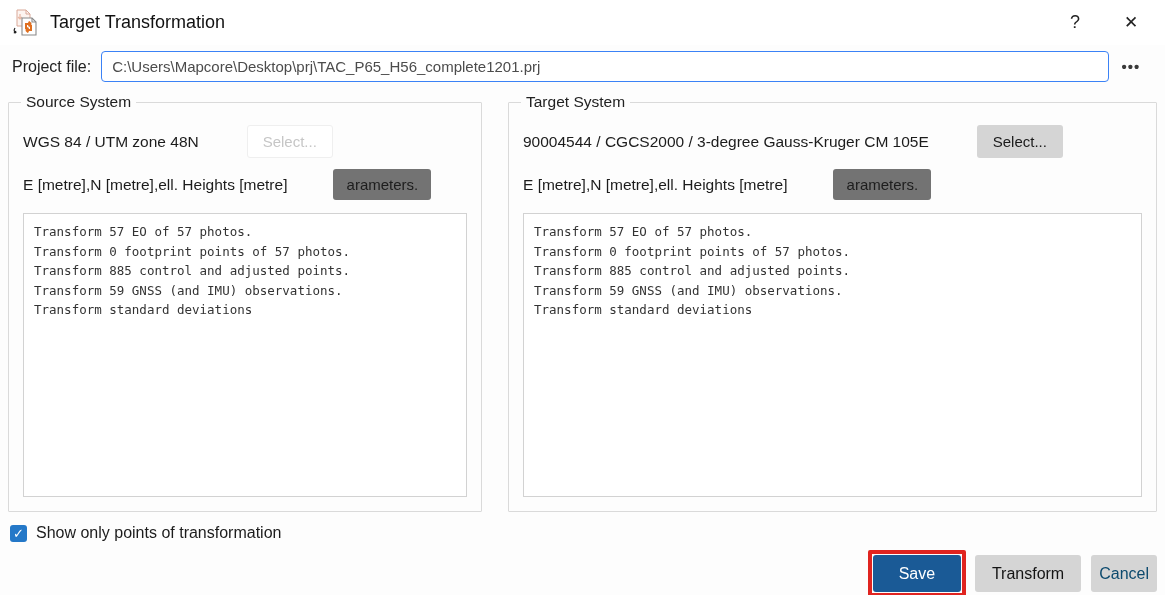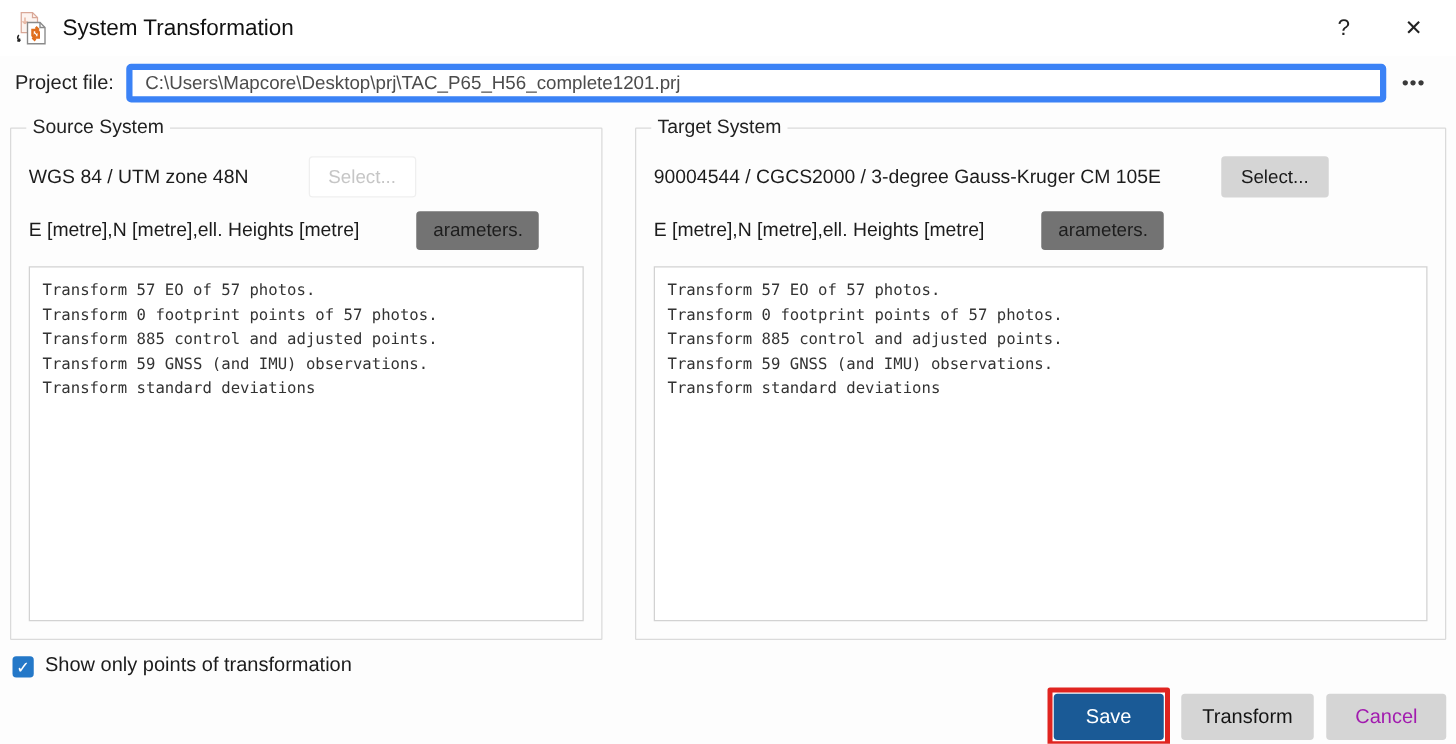--- a/index.html
+++ b/index.html
@@ -15,21 +15,21 @@
   .titlebar { height: 45px; display: flex; align-items: center; padding: 0 0 0 10px; background: #ffffff; flex: 0 0 auto; }
   .app-icon { width: 32px; height: 30px; margin-right: 8px; flex: 0 0 auto; }
   .title-text { font-size: 18px; color: #111; }
   .win-controls { margin-left: auto; display: flex; align-items: center; }
   .win-btn { width: 56px; height: 45px; display: flex; align-items: center; justify-content: center; font-size: 18px; color: #222; cursor: pointer; background: transparent; border: none; font-family: "Liberation Sans", sans-serif; }
   .win-btn.close { font-size: 17px; margin-right: 6px; }
 
   
   .file-row { display: flex; align-items: center; padding: 6px 12px 10px 12px; flex: 0 0 auto; }
   .file-label { font-size: 16px; color: #222; margin-right: 10px; white-space: nowrap; }
-  .file-input { flex: 1; height: 31px; border: 5px solid #3b82f6; border-radius: 4px; background: #fff; padding: 0 10px; font-size: 15px; color: #4c4c4c; font-family: "Liberation Sans", sans-serif; outline: none; }
+  .file-input { flex: 1; height: 31px; border: 1px solid #3b82f6; border-radius: 4px; background: #fff; padding: 0 10px; font-size: 15px; color: #4c4c4c; font-family: "Liberation Sans", sans-serif; outline: none; }
   .browse-btn { width: 44px; height: 31px; border: none; background: transparent; color: #3a3a3a; font-size: 15px; font-weight: bold; letter-spacing: 1px; cursor: pointer; }
 
   
   .groups { display: flex; gap: 26px; padding: 10px 8px 0 8px; flex: 1 1 auto; }
   .groupbox { position: relative; border: 1px solid #dadada; border-radius: 1px; padding: 20px 14px 14px 14px; background: #fdfdfd; }
   .groupbox.source { width: 474px; flex: 0 0 auto; }
   .groupbox.target { flex: 1 1 auto; }
   .group-title { position: absolute; top: -10px; left: 12px; background: #fdfdfd; padding: 0 5px; font-size: 15.5px; color: #222; }
 
   .crs-row, .units-row { display: flex; align-items: center; justify-content: flex-start; gap: 40px; }
@@ -50,39 +50,39 @@
   .checkbox { width: 17px; height: 17px; border-radius: 3px; background: var(--checkbox, #2478c8); color: #fff; font-size: 13px; line-height: 17px; text-align: center; margin-right: 9px; cursor: pointer; flex: 0 0 auto; }
   .check-label { font-size: 16px; color: #1c1c1c; }
 
   .button-row { display: flex; align-items: center; padding: 2px 8px 8px 8px; flex: 0 0 auto; }
   .footer-btn { height: 37px; font-size: 16px; }
   .edit-ortho { background: #d5d5d5; color: #141414; padding: 0 14px; }
   .cancel-dtm { background: #fbfbfb; color: #c9c9c9; border: 1px solid #eeeeee; padding: 0 16px; margin-left: 8px; cursor: default; }
   .save-wrap { margin-left: auto; border: 4px solid var(--highlight-border, #e02420); border-radius: 2px; padding: 1px; display: flex; }
   .save-btn { background: var(--save-button, #1a5a96); color: #ffffff; width: 88px; height: 37px; }
   .transform-btn { background: #d5d5d5; color: #141414; padding: 0 17px; margin-left: 9px; }
-  .cancel-btn { background: #d5d5d5; color: #a21caf; padding: 0 23px; margin-left: 10px; }
+  .cancel-btn { background: #d5d5d5; color: #0c4a6e; padding: 0 8px; margin-left: 10px; }
 </style>
 </head>
 <body>
 
 <div class="dialog">
 
   <div class="titlebar">
     <svg class="app-icon" viewBox="0 0 32 30">
       <path d="M7 2 h9 l4 4 v12 h-13 z" fill="#fdf4f0" stroke="#d9a898" stroke-width="1"></path>
       <path d="M16 2 v4 h4" fill="none" stroke="#d9a898" stroke-width="1"></path>
       <path d="M10 6 v5 m0 0 l-2 -2 m2 2 l2 -2" stroke="#e8b9a6" stroke-width="1.3" fill="none"></path>
       <path d="M12 10 h10 l4 4 v13 h-14 z" fill="#ffffff" stroke="#8a8a8a" stroke-width="1.1"></path>
       <path d="M22 10 v4 h4" fill="none" stroke="#8a8a8a" stroke-width="1.1"></path>
       <path d="M16 21 v-5 h5 m0 0 l-2.4 -2.4 m2.4 2.4 l-2.4 2.4" stroke="#e06f1f" stroke-width="2" fill="none"></path>
       <path d="M21 17 v5 h-5 m0 0 l2.4 2.4 m-2.4 -2.4 l2.4 -2.4" stroke="#e06f1f" stroke-width="2" fill="none"></path>
       <path d="M5 20 q-2 3 1 5 m0 0 l-2.2 -0.4 m2.2 0.4 l-0.5 -2.2" stroke="#222" stroke-width="1.2" fill="none"></path>
     </svg>
-    <span class="title-text">System Transformation</span>
+    <span class="title-text">Target Transformation</span>
     <div class="win-controls">
       <button class="win-btn">?</button>
       <button class="win-btn close">✕</button>
     </div>
   </div>
 
   <div class="file-row">
     <span class="file-label">Project file:</span>
     <input class="file-input" type="text" value="C:\Users\Mapcore\Desktop\prj\TAC_P65_H56_complete1201.prj" style="">
     <button class="browse-btn">•••</button>

